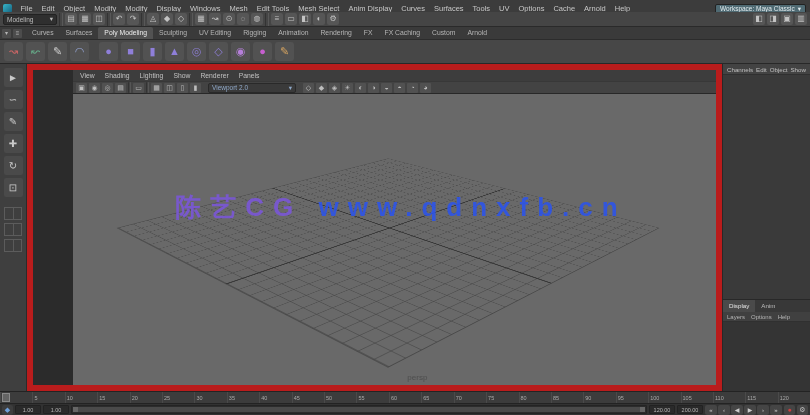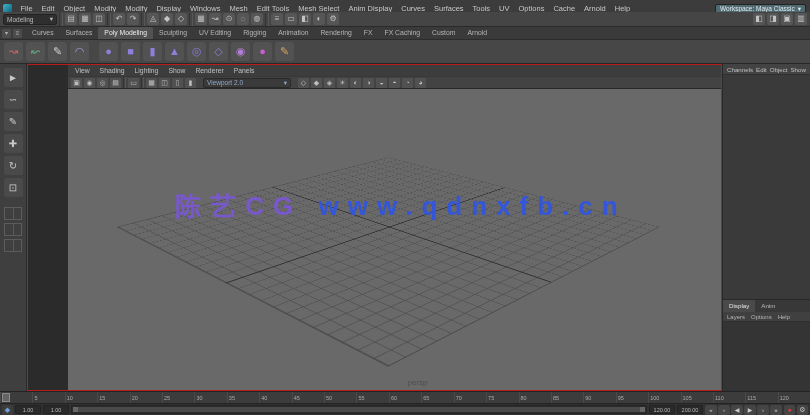--- a/index.html
+++ b/index.html
@@ -52,21 +52,21 @@
              padding-top:4px; }
   .tools { display:flex; flex-direction:column; gap:3px; }
   .tool { width:19px; height:19px; background:#4a4a4a; border-radius:2px; font-size:10px; line-height:19px;
           text-align:center; color:#c9c9c9; }
   .layouts { margin-top:10px; display:flex; flex-direction:column; gap:3px; }
   .layout-btn { width:18px; height:13px; border:1px solid #5c5c5c; background:
                 linear-gradient(to right, transparent 8px, #5a5a5a 8px, #5a5a5a 9px, transparent 9px); }
 
   
   .panel { position:absolute; left:27px; top:64px; right:88px; bottom:24px; display:flex;
-           flex-direction:column; border:1px solid #b91c1c;padding-left:40px; }
+           flex-direction:column; border:6px solid #b91c1c;padding-left:40px; }
   .panel-menubar { height:11px; background:#3d3d3d; display:flex; align-items:center; font-size:6.8px;
                    color:#c0c0c0; padding-left:2px; flex:none; }
   .pmenu { padding:0 5px; white-space:nowrap; }
   .panel-toolbar { height:13px; background:#434343; border-top:1px solid #383838; border-bottom:1px solid #282828;
                    display:flex; align-items:center; gap:2px; padding:0 3px; flex:none; }
   .ptool { width:11px; height:10px; background:#515151; border-radius:1px; font-size:7px; line-height:10px;
            text-align:center; color:#bdbdbd; flex:none; overflow:hidden; }
   .ptool[data-name="separator"] { width:3px; background:transparent; border-left:1px solid #333;
            border-right:1px solid #565656; height:11px; }
   .renderer-dd { width:88px; height:10px; background:#3a3a3a; border:1px solid #292929; border-radius:2px;

